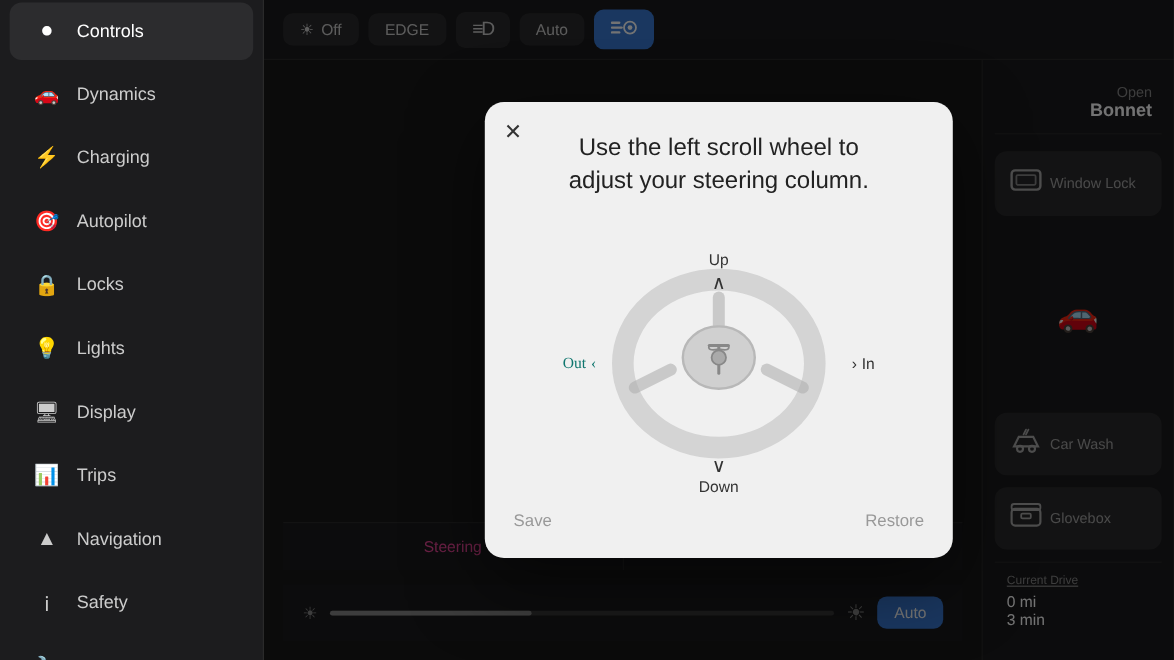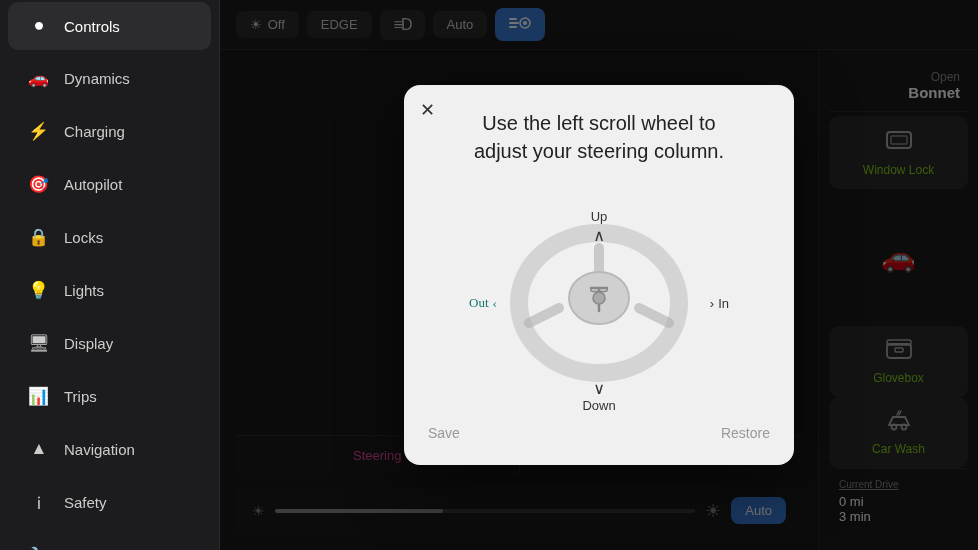--- a/index.html
+++ b/index.html
@@ -129,41 +129,41 @@
       cursor: pointer;
     }
 
     
     .right-panel {
       width: 160px;
       background: #1c1c1e;
       border-left: 1px solid #2a2a2a;
       display: flex;
       flex-direction: column;
+      gap: 10px;
       padding: 16px 10px;
     }
     .right-panel-top {
       text-align: right;
       padding: 4px 8px 10px;
       border-bottom: 1px solid #2a2a2a;
       margin-bottom: 4px;
     }
     .right-panel-top .label { color: #888; font-size: 12px; }
     .right-panel-top .value { color: #fff; font-size: 15px; font-weight: 600; }
 
     .grid-btn {
       background: #2c2c2e;
       border-radius: 10px;
       padding: 12px;
       text-align: center;
       cursor: pointer;
-      color: #84cc16;
+      color: #a3a3a3;
       font-size: 12px;
       display: flex;
-      flex-direction: column;
       align-items: center;
       gap: 6px;
     }
     .grid-btn .icon { font-size: 20px; }
 
     
     .steering-lines {
       display: flex;
       align-items: center;
       justify-content: center;
@@ -393,40 +393,40 @@
 Lock</span>
       </div>
 
       <div style="display:flex; align-items:center; justify-content:center; flex:1; color:#555; font-size:28px;">
         🚗
       </div>
 
       <div class="grid-btn">
         <span class="icon">
           <svg width="28" height="22" viewBox="0 0 28 22">
-            <rect x="2" y="6" width="24" height="14" rx="3" fill="none" stroke="#aaa" stroke-width="1.8"></rect>
-            <rect x="2" y="2" width="24" height="5" rx="2" fill="none" stroke="#aaa" stroke-width="1.5"></rect>
-            <rect x="10" y="10" width="8" height="4" rx="1" fill="none" stroke="#aaa" stroke-width="1.5"></rect>
-          </svg>
-        </span>
-        <span>Glovebox</span>
-      </div>
-
-      <div class="grid-btn">
-        <span class="icon">
-          <svg width="28" height="22" viewBox="0 0 28 22">
             <path d="M4 16 L8 8 L20 8 L24 16 Z" fill="none" stroke="#aaa" stroke-width="1.8"></path>
             <circle cx="9" cy="18" r="2.5" fill="none" stroke="#aaa" stroke-width="1.8"></circle>
             <circle cx="19" cy="18" r="2.5" fill="none" stroke="#aaa" stroke-width="1.8"></circle>
             <path d="M12 6 L14 2 M14 6 L16 2" stroke="#aaa" stroke-width="1.5" stroke-linecap="round"></path>
           </svg>
         </span>
         <span>Car Wash</span>
       </div>
 
+      <div class="grid-btn">
+        <span class="icon">
+          <svg width="28" height="22" viewBox="0 0 28 22">
+            <rect x="2" y="6" width="24" height="14" rx="3" fill="none" stroke="#aaa" stroke-width="1.8"></rect>
+            <rect x="2" y="2" width="24" height="5" rx="2" fill="none" stroke="#aaa" stroke-width="1.5"></rect>
+            <rect x="10" y="10" width="8" height="4" rx="1" fill="none" stroke="#aaa" stroke-width="1.5"></rect>
+          </svg>
+        </span>
+        <span>Glovebox</span>
+      </div>
+
       <div class="current-drive">
         <div class="title">Current Drive</div>
         <div class="stat">0 mi</div>
         <div class="stat">3 min</div>
       </div>
     </div>
   </div>
 
   <div class="modal-overlay">
     <div class="modal">

